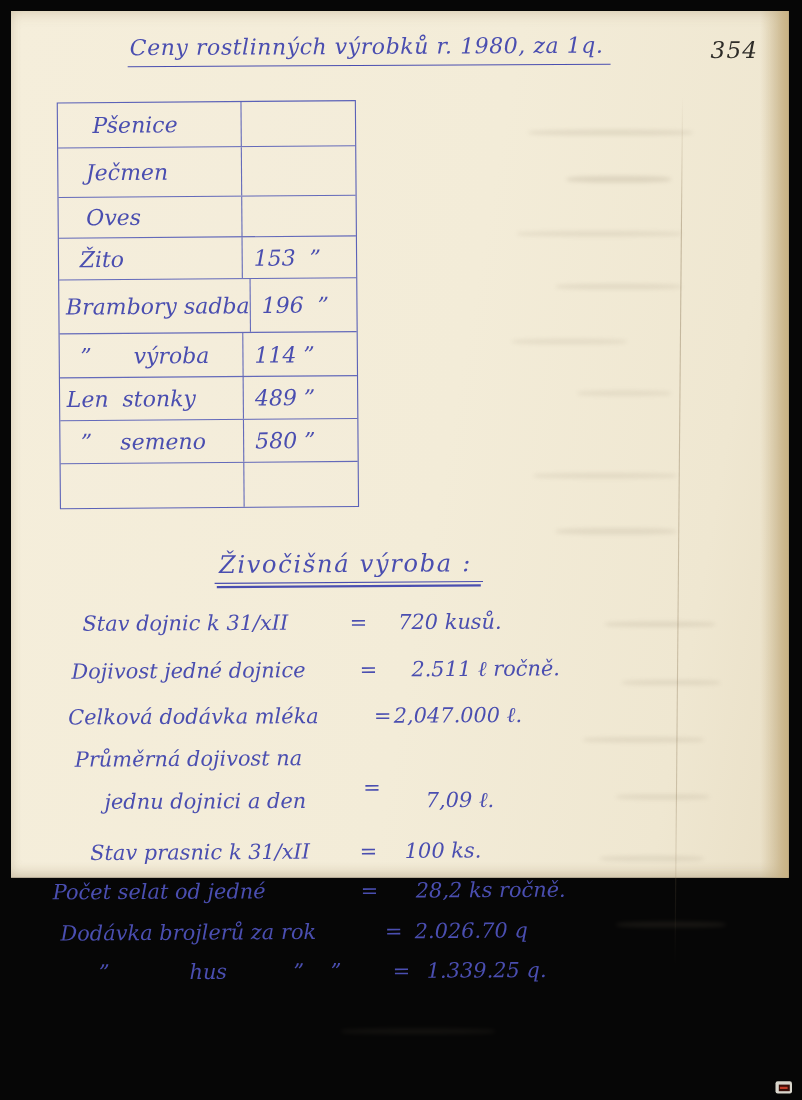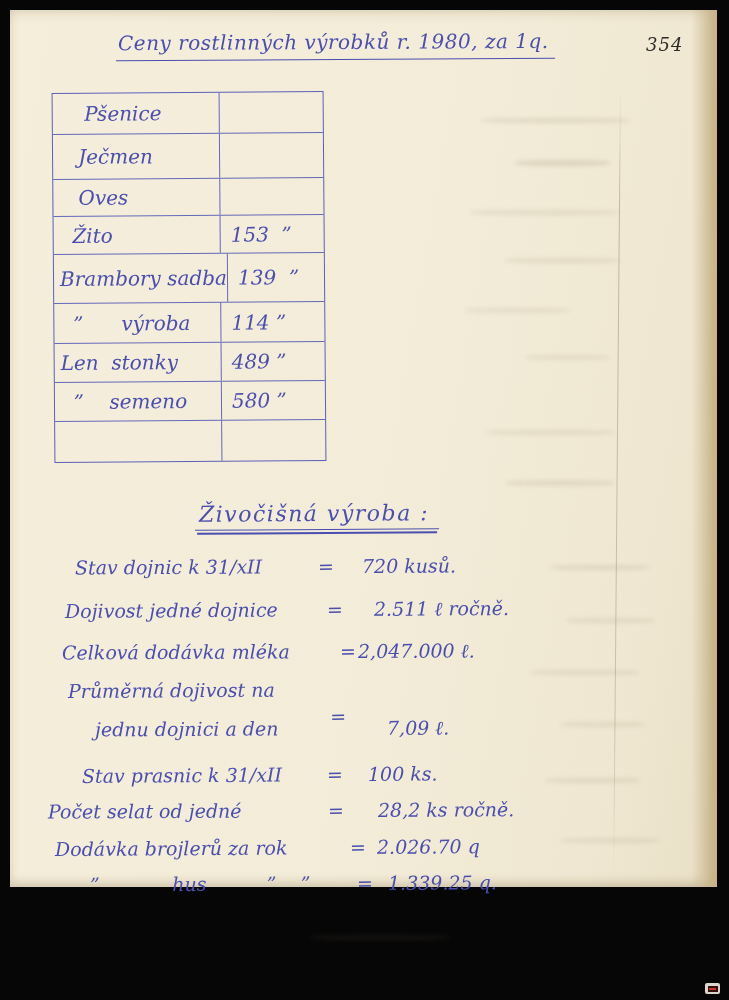--- a/index.html
+++ b/index.html
@@ -1,36 +1,36 @@
 <!DOCTYPE html>
 <html><head>
 <meta charset="utf-8">
 <style>
   html,body{margin:0;padding:0;}
   body{
     width:729px;height:1000px;position:relative;background:#060606;
     font-family:"DejaVu Serif","Liberation Serif",serif;overflow:hidden;
   }
   .paper{
-    position:absolute;left:10px;top:10px;width:707px;height:877px;
+    position:absolute;left:10px;top:10px;width:707px;height:788px;
     background:linear-gradient(100deg,#f5eedb 0%,#f3ecd8 55%,#efe7d1 85%,#e9dfc6 100%);
     box-shadow:inset -6px 0 14px rgba(120,95,55,.25), inset 0 -4px 10px rgba(120,95,55,.15);
   }
   .page-edge{
     position:absolute;right:0;top:0;width:26px;height:100%;
     background:linear-gradient(90deg,rgba(210,190,150,0) 0%,rgba(201,180,137,.55) 55%,#c9b384 100%);
   }
   .ink{color:#4a4eb0;font-style:italic;}
   .title{
     position:absolute;left:106px;top:20px;font-size:20px;letter-spacing:.5px;
     border-bottom:1.6px solid #4a4eb0;padding:0 6px 5px 2px;transform:rotate(-.3deg);
     white-space:pre;
   }
   .pagenum{
-    position:absolute;left:636px;top:24px;font-size:18px;color:#2e2c28;
+    position:absolute;left:636px;top:24px;font-size:21px;color:#2e2c28;
     font-style:italic;letter-spacing:1px;
   }
   .ptable{
     position:absolute;left:43px;top:82px;width:270px;height:368px;
     border:1.6px solid rgba(74,82,180,.9);display:flex;flex-direction:column;
     transform:rotate(-.45deg);background:rgba(255,255,255,.03);
   }
   .trow{display:flex;border-bottom:1.4px solid rgba(74,82,180,.85);}
   .trow:last-child{border-bottom:none;flex:1;}
   .tcell{display:flex;align-items:center;font-size:20px;white-space:pre;}
@@ -94,21 +94,21 @@
     </div>
     <div class="trow" style="height:36px">
       <div class="tcell item ink"><span>   Oves</span></div>
     </div>
     <div class="trow" style="height:37px">
       <div class="tcell item ink"><span>  Žito</span></div>
       <div class="tcell price ink"><span>153  ”</span></div>
     </div>
     <div class="trow" style="height:48px">
       <div class="tcell item ink"><span>Brambory sadba</span></div>
-      <div class="tcell price ink"><span>139  ”</span></div>
+      <div class="tcell price ink"><span>196  ”</span></div>
     </div>
     <div class="trow" style="height:39px">
       <div class="tcell item ink"><span>  ”      výroba</span></div>
       <div class="tcell price ink"><span>114 ”</span></div>
     </div>
     <div class="trow" style="height:38px">
       <div class="tcell item ink"><span>Len  stonky</span></div>
       <div class="tcell price ink"><span>489 ”</span></div>
     </div>
     <div class="trow" style="height:38px">

